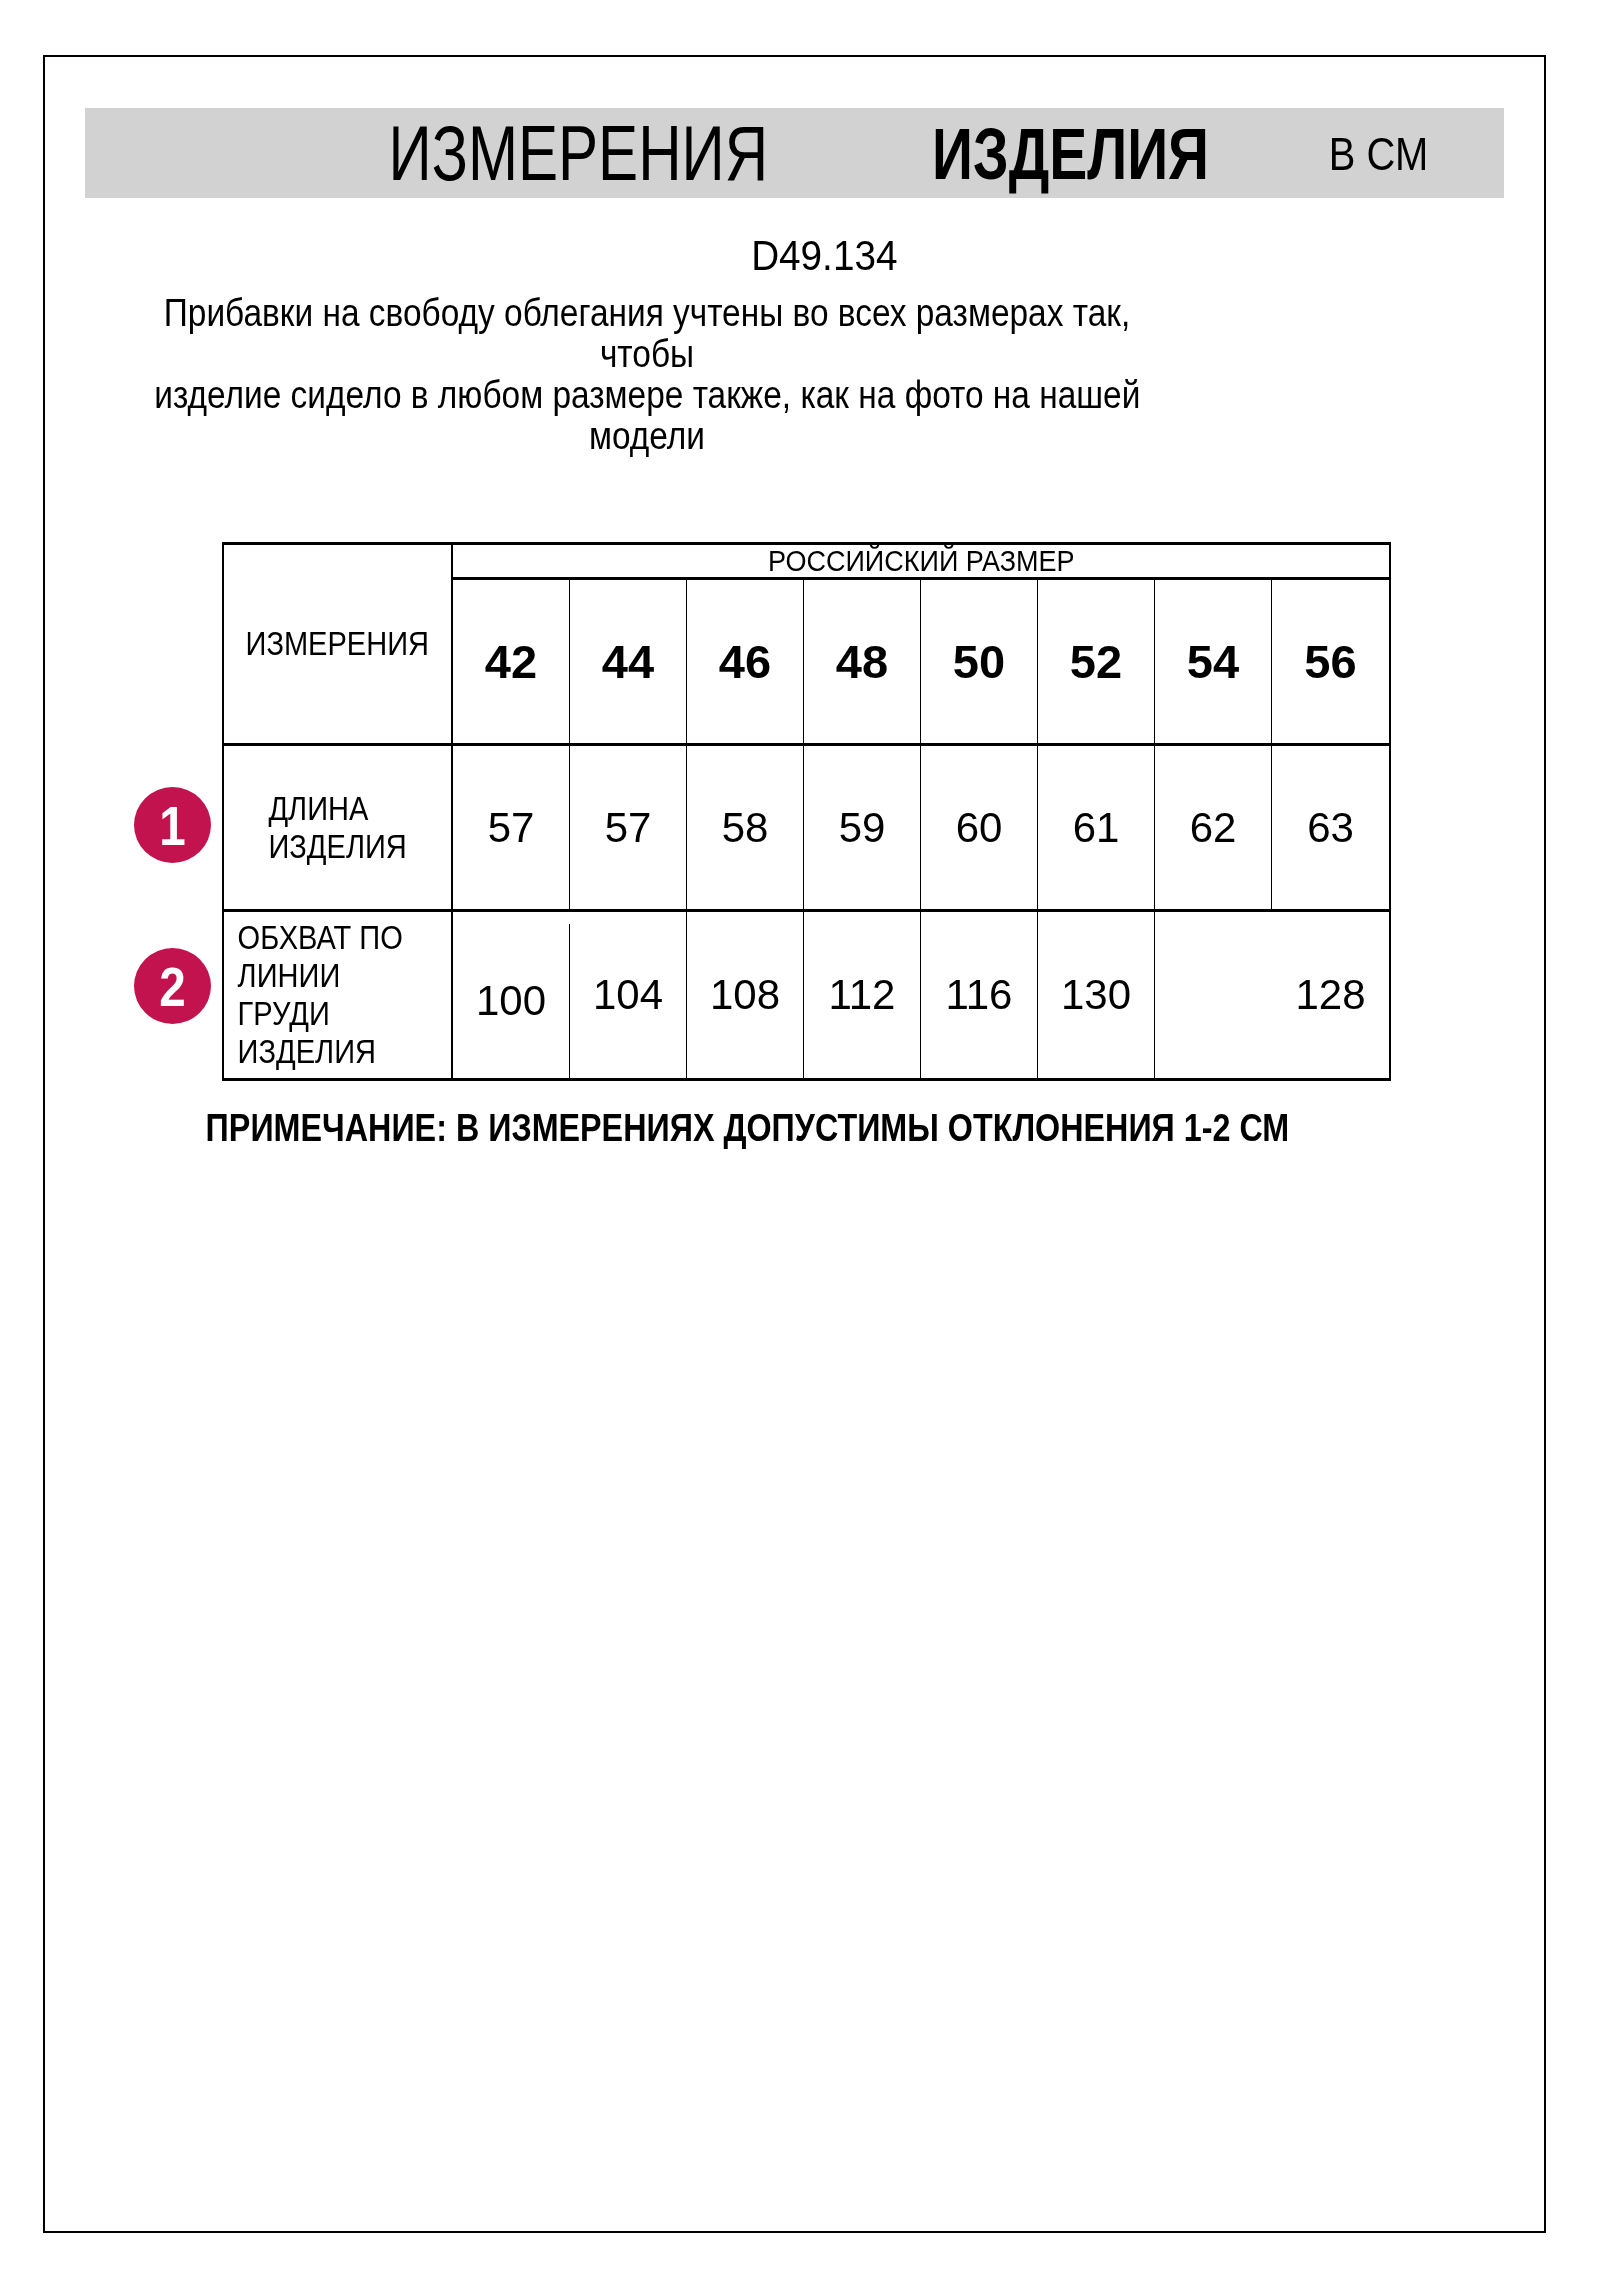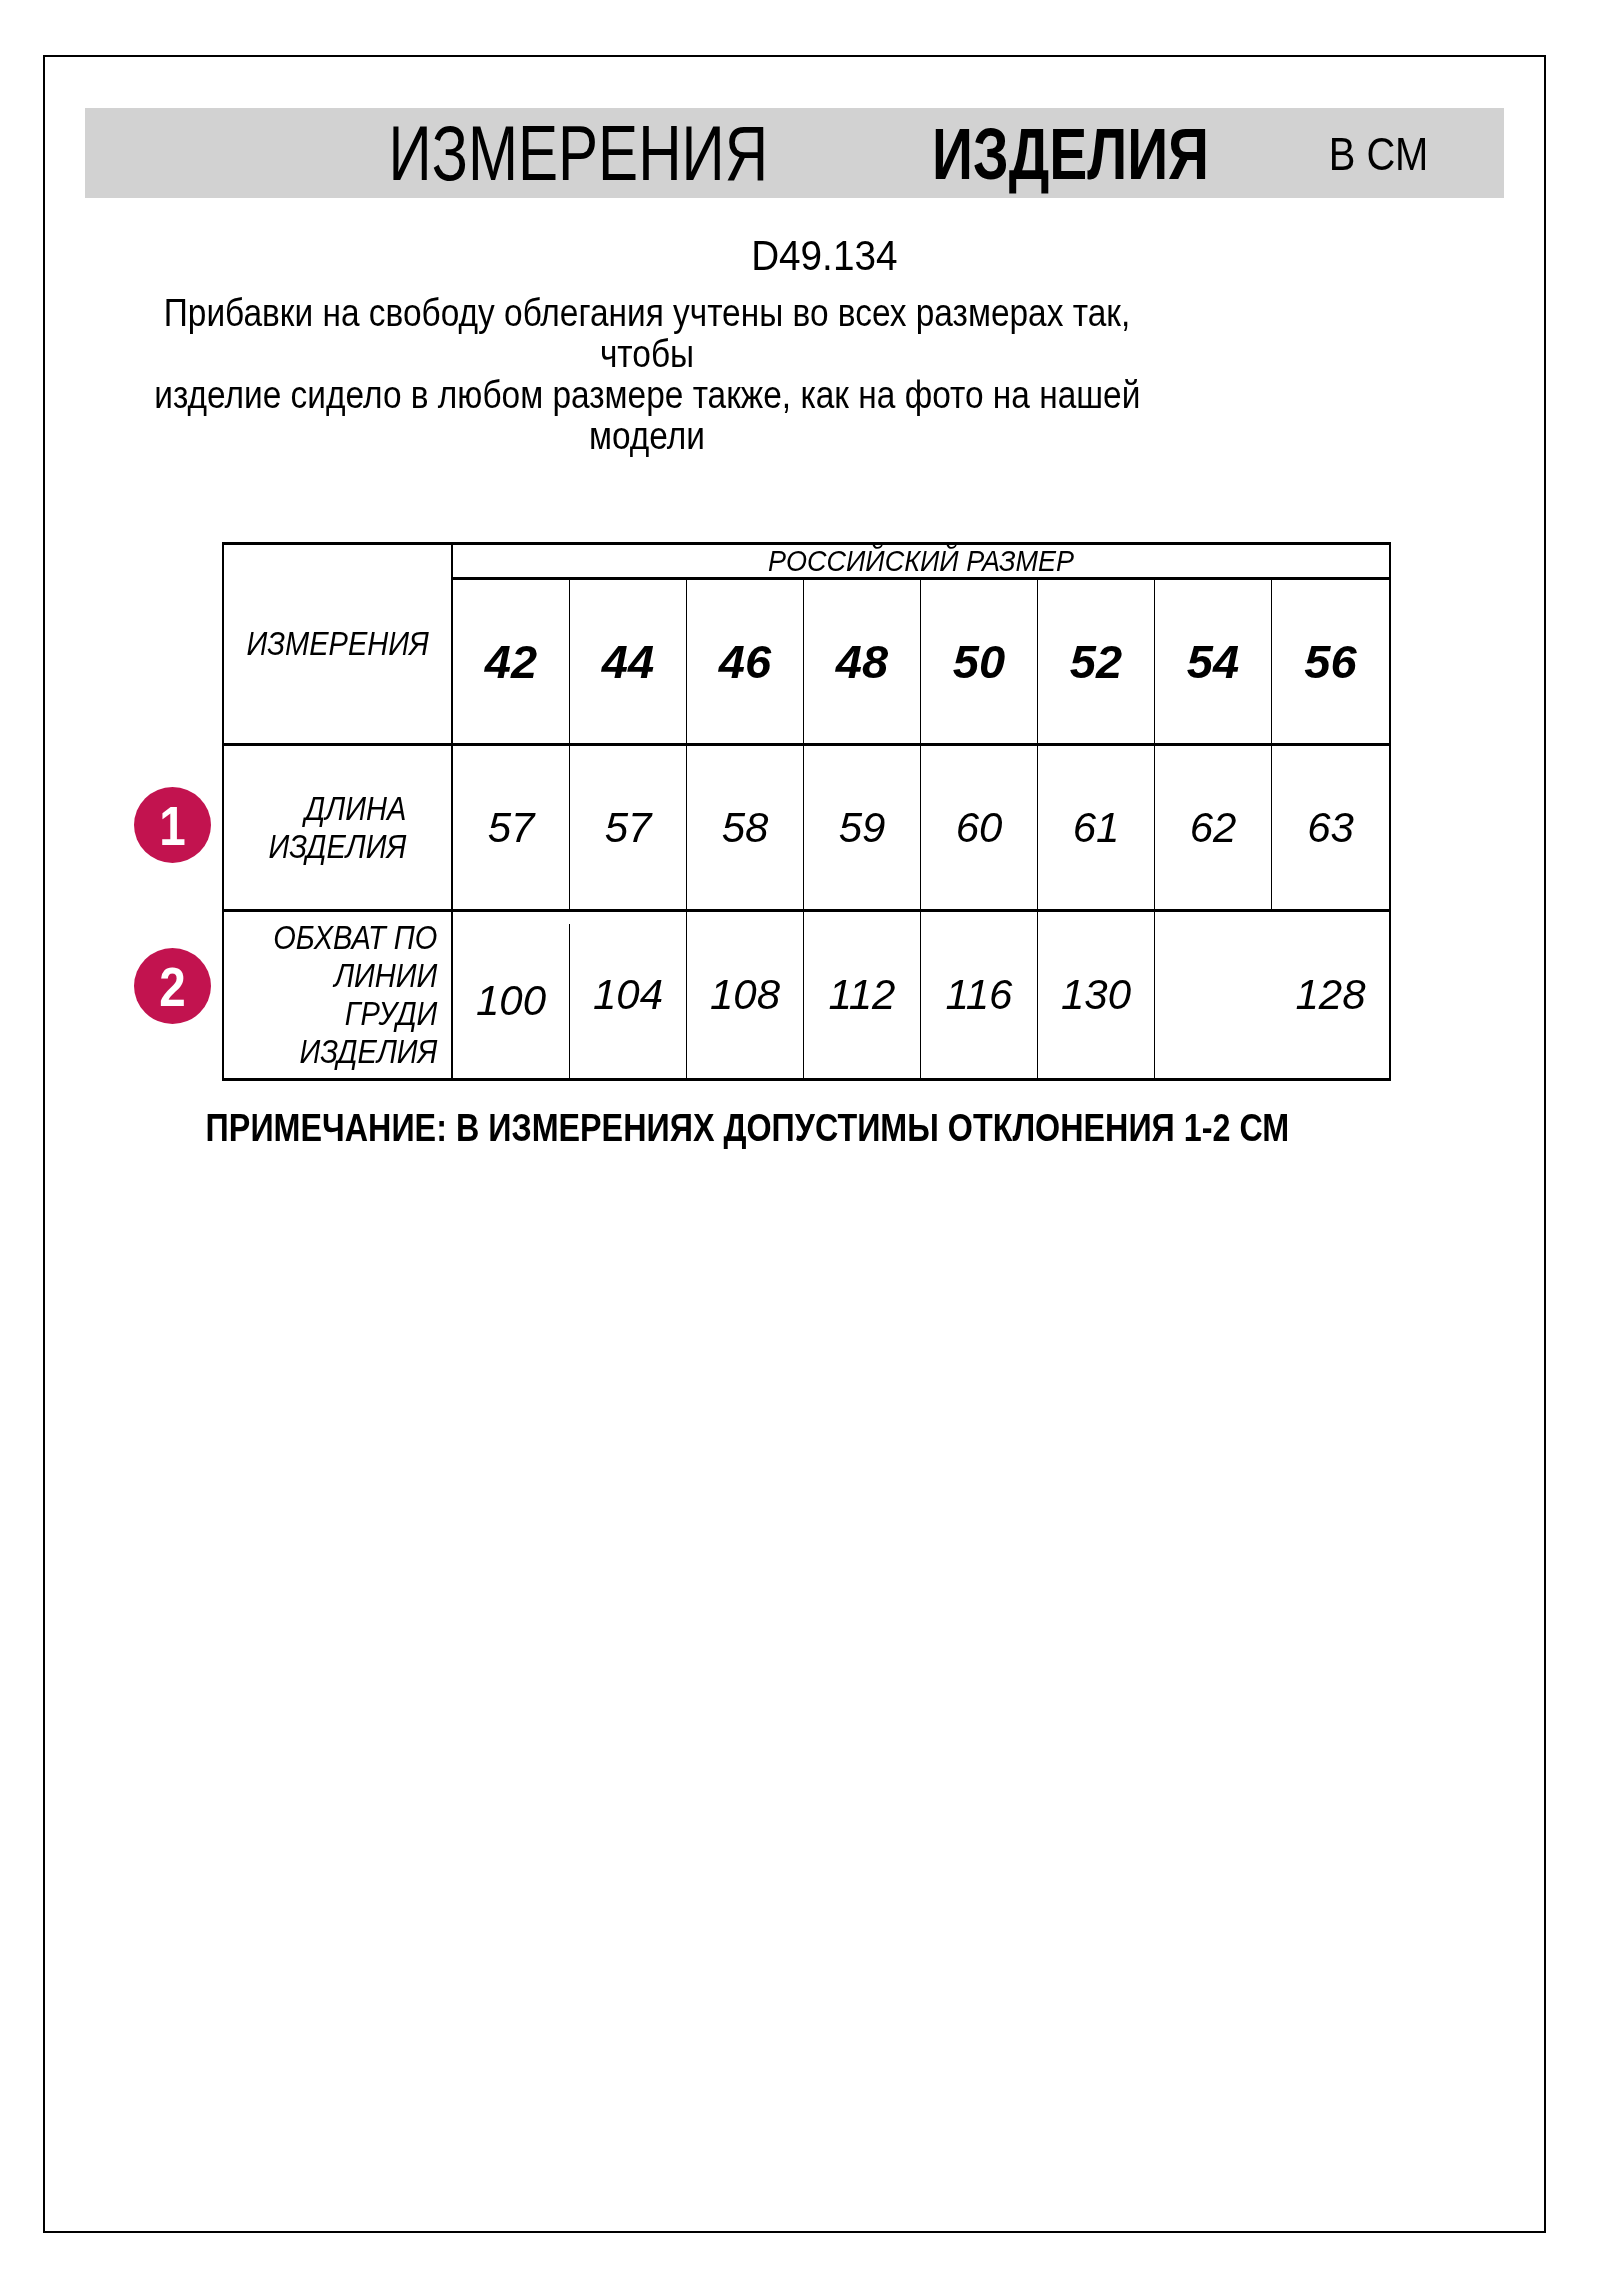--- a/index.html
+++ b/index.html
@@ -45,21 +45,21 @@
     position:absolute;left:222px;top:542px;width:1165px;
     display:grid;
     grid-template-columns:229px repeat(8,1fr);
     grid-template-rows:35px 166px 166px 166px;
     border:2px solid #000;
     border-top-width:3.3px;border-bottom-width:3.3px;
     box-sizing:content-box;
   }
   .cell{
     display:flex;align-items:center;justify-content:center;
-    box-sizing:border-box;text-align:right;font-style:italic;
+    box-sizing:border-box;text-align:left;
   }
   .b-r-thin{border-right:1.3px solid #000;}
   .b-r-med{border-right:2px solid #000;}
   .b-b-thick{border-bottom:3.3px solid #000;}
   .corner-label{font-size:33px;}
   .corner-label .cond{transform:scaleX(0.88);}
   .ru-size-header{font-size:30px;}
   .ru-size-header .cond{transform:scaleX(0.9);}
   .size-cell{font-size:47px;font-weight:700;}
   .value-cell{font-size:42px;font-weight:400;}

